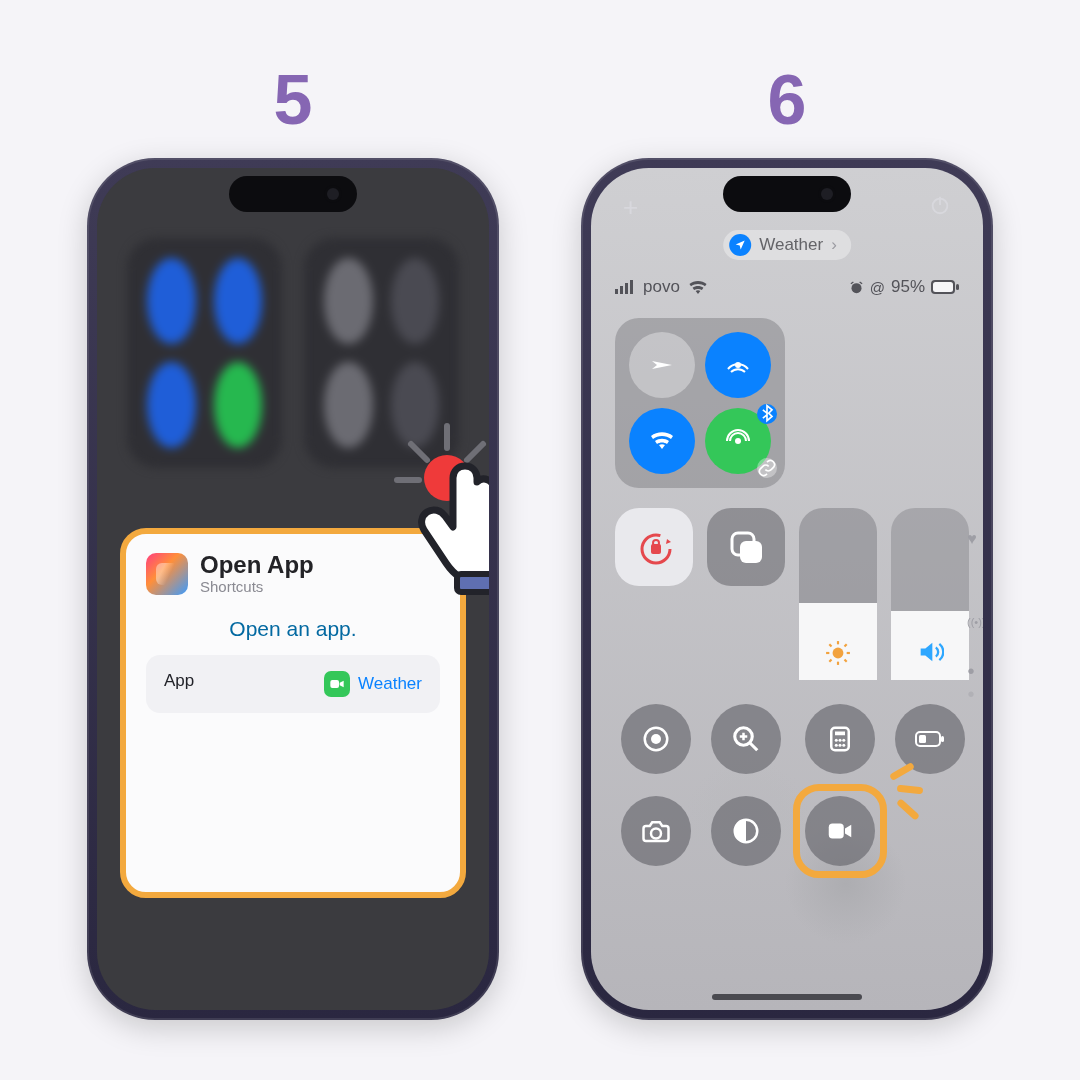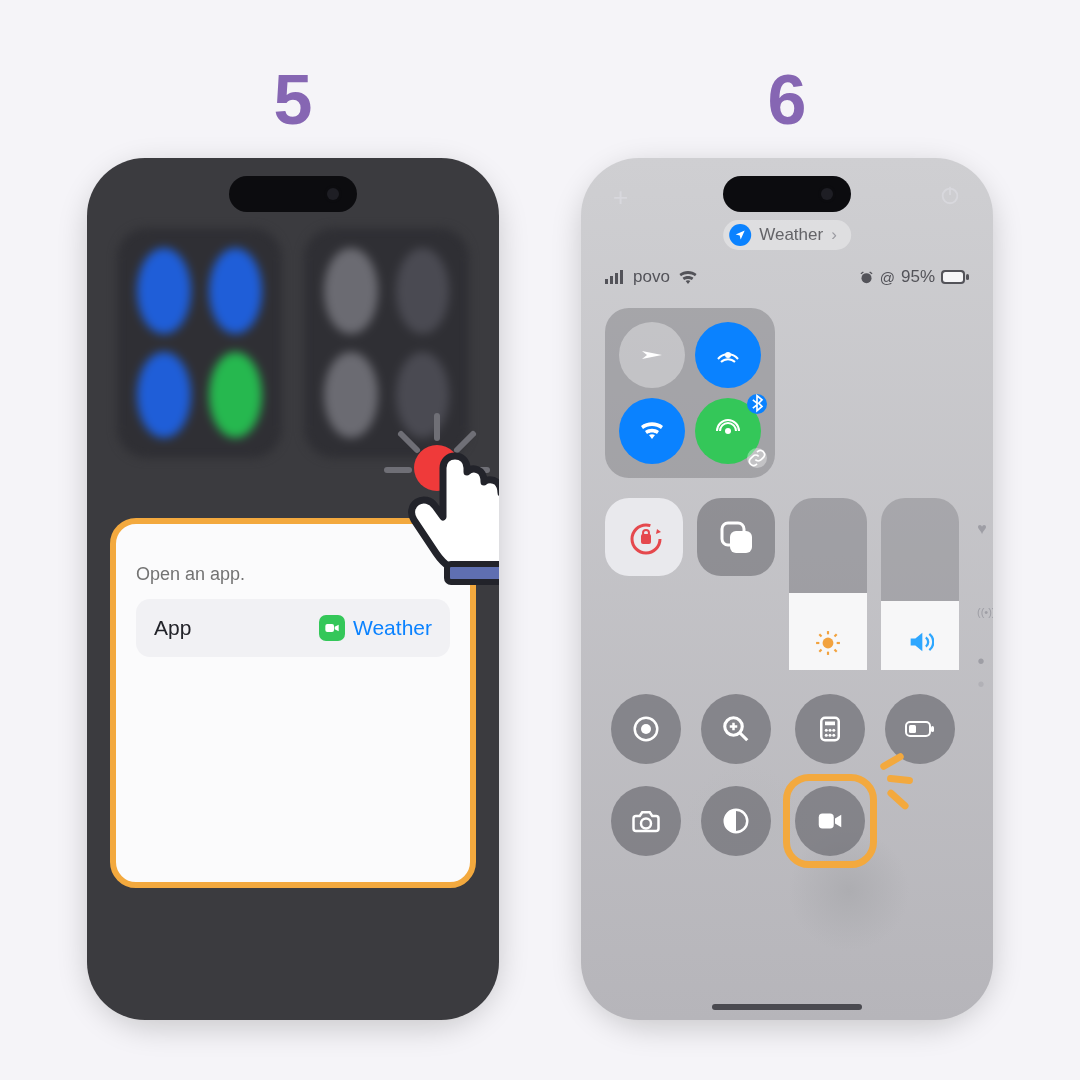--- a/index.html
+++ b/index.html
@@ -18,20 +18,21 @@
   .step-number {
     font-size: 70px; font-weight: 600; color: #8666b3;
     font-family: "Comic Sans MS", "Marker Felt", sans-serif;
     margin-bottom: 18px;
   }
   
   .phone {
     width: 412px; height: 862px;
     background: linear-gradient(#3f3b56,#2a2740);
     border-radius: 68px;
+    padding: 10px;
     position: relative;
     box-shadow: 0 8px 30px rgba(0,0,0,.18), inset 0 0 0 2px rgba(255,255,255,.1);
   }
   .screen {
     width: 100%; height: 100%;
     border-radius: 58px;
     overflow: hidden;
     position: relative;
   }
   .notch {
@@ -61,25 +62,25 @@
   .popup-head{display:flex; align-items:center; gap:12px;}
   .shortcut-icon{
     width:42px;height:42px;border-radius:10px;
     background:linear-gradient(135deg,#ff3e7f,#ff8f3a 40%,#3a9bff);
     position:relative;
   }
   .shortcut-icon::after{content:"";position:absolute;inset:10px;border-radius:6px;
     background:linear-gradient(115deg,#fff6 30%,#fff0 60%);}
   .popup-title{font-size:24px;font-weight:600;color:#232327;line-height:1.05;}
   .popup-sub{font-size:15px;color:#8a8a92;margin-top:1px;}
-  .popup-desc{margin-top:22px;color:#737373;font-size:18px;}
+  .popup-desc{margin-top:22px;color:#0369a1;font-size:21px;text-align:center;}
   .row-card{
     margin-top:14px;background:#f1f1f4;border-radius:14px;
-    padding:16px 18px; display:flex; align-items:center; justify-content:space-between;
-    font-size:21px;
+    padding:16px 18px; display:flex; align-items:flex-start; justify-content:space-between;
+    font-size:17px;
   }
   .rc-label{color:#222329;}
   .rc-val{display:flex;align-items:center;gap:8px;color:#0a82ff;font-weight:500;}
   .ft-icon{width:26px;height:26px;border-radius:7px;background:#34c759;display:flex;align-items:center;justify-content:center;}
   .ft-icon svg{width:16px;height:16px;fill:#fff;}
   .hand{
     position:absolute; top:250px; left:290px; width:200px; height:200px; z-index:70;
     pointer-events:none;
   }
   
@@ -184,20 +185,27 @@
           <div class="dots">
               <span class="d-gy"></span>
               <span class="d-lt"></span>
               <span class="d-gy"></span>
               <span class="d-lt"></span>
             </div>
         </div>
       </div>
 
       <div class="popup">
+        <div class="popup-head">
+          <div class="shortcut-icon"></div>
+          <div>
+            <div class="popup-title">Open App</div>
+            <div class="popup-sub">Shortcuts</div>
+          </div>
+        </div>
         <div class="popup-desc">Open an app.</div>
         <div class="row-card">
           <span class="rc-label">App</span>
           <span class="rc-val">
             <span class="ft-icon">
               <svg viewBox="0 0 24 24">
                   <rect x="2" y="6" width="13" height="12" rx="3"></rect>
                   <path d="M16 10l6-3v10l-6-3z"></path>
                 </svg>
             </span>

